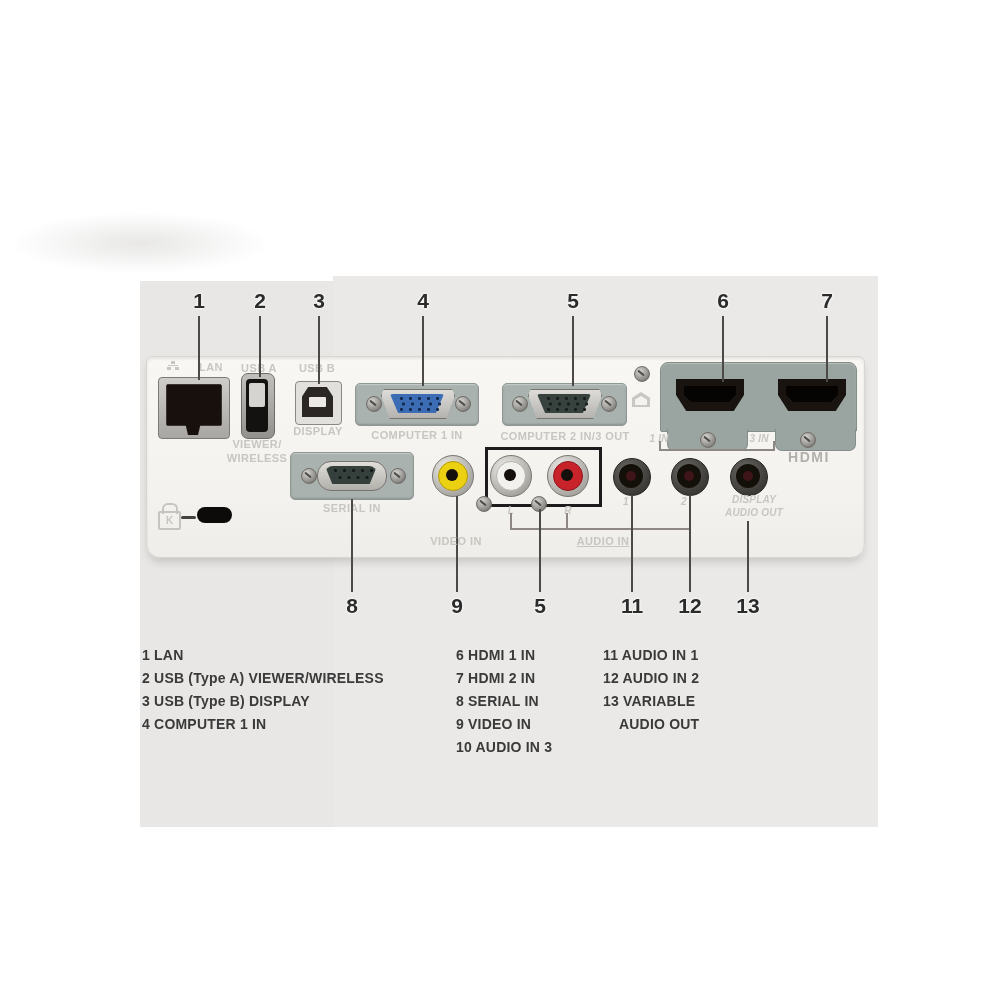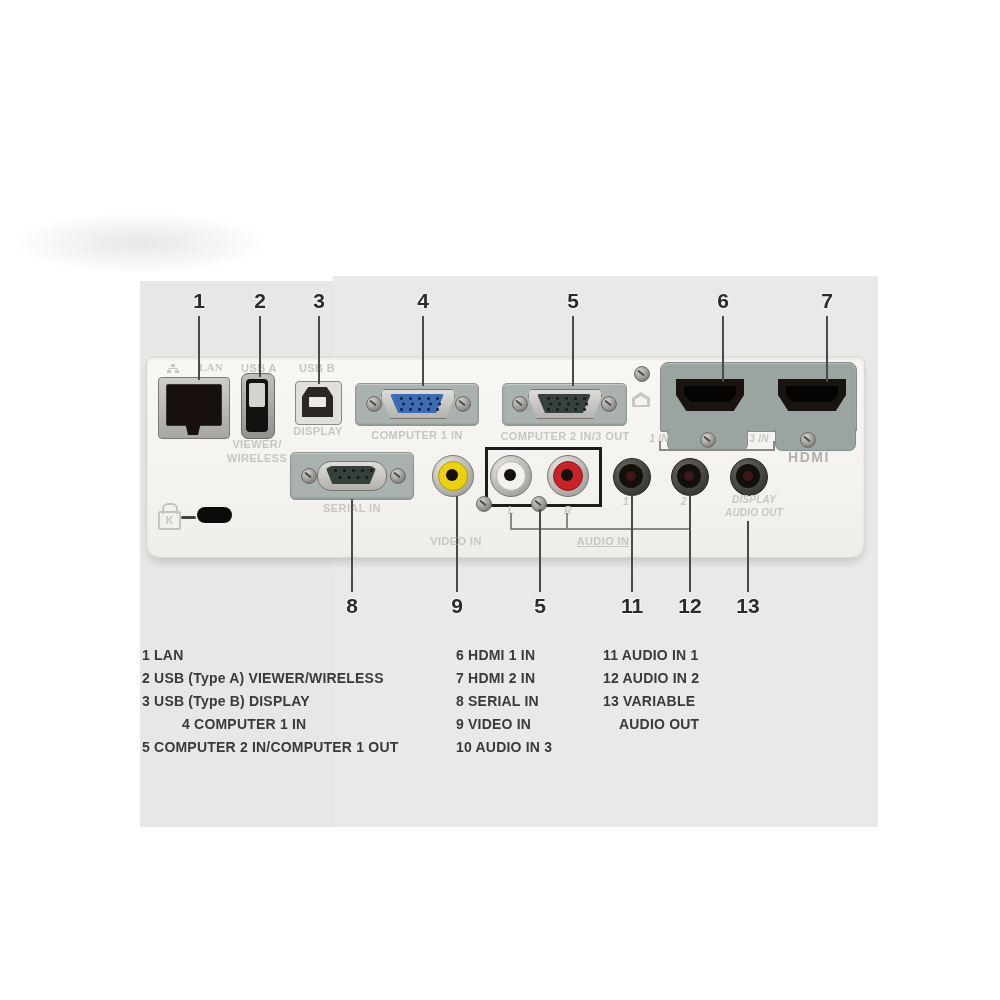--- a/index.html
+++ b/index.html
@@ -154,21 +154,21 @@
   <div class="ring" style="left:671px;top:458px;width:36px;height:36px;border:1px solid #26241f;
               background:radial-gradient(circle at 38% 32%,#6a6864,#403e3a 65%,#2b2927);"></div>
   <div class="ring" style="left:677px;top:464px;width:24px;height:24px;background:#121008;"></div>
   <div class="ring" style="left:684px;top:471px;width:10px;height:10px;background:#40151a;"></div>
 
   <div class="ring" style="left:730px;top:458px;width:36px;height:36px;border:1px solid #26241f;
               background:radial-gradient(circle at 38% 32%,#6a6864,#403e3a 65%,#2b2927);"></div>
   <div class="ring" style="left:736px;top:464px;width:24px;height:24px;background:#121008;"></div>
   <div class="ring" style="left:743px;top:471px;width:10px;height:10px;background:#40151a;"></div>
 
-  <div class="emboss" style="left:160px;top:361px;width:70px;display:flex;align-items:flex-end;justify-content:center;gap:20px;font-family:Liberation Serif, serif;">
+  <div class="emboss" style="left:160px;top:361px;width:70px;display:flex;align-items:flex-start;justify-content:center;gap:20px;">
     <span style="display:inline-block;width:12px;height:9px;
       background:linear-gradient(#c8c6c1,#c8c6c1) 50% 0/4px 3px no-repeat,
                  linear-gradient(#c8c6c1,#c8c6c1) 0 100%/4px 3px no-repeat,
                  linear-gradient(#c8c6c1,#c8c6c1) 100% 100%/4px 3px no-repeat,
                  linear-gradient(#c8c6c1,#c8c6c1) 50% 45%/10px 1px no-repeat;"></span>
     <span>LAN</span>
   </div>
   <div class="emboss" style="left:233px;top:362px;width:52px;">USB A</div>
   <div class="emboss" style="left:291px;top:362px;width:52px;">USB B</div>
   <div class="emboss" style="left:224px;top:438px;width:66px;">VIEWER/</div>
@@ -222,22 +222,21 @@
   <div class="num" style="left:335px;top:594px;">8</div>
   <div class="num" style="left:440px;top:594px;">9</div>
   <div class="num" style="left:523px;top:594px;">5</div>
   <div class="num" style="left:615px;top:594px;">11</div>
   <div class="num" style="left:673px;top:594px;">12</div>
   <div class="num" style="left:731px;top:594px;">13</div>
 
   <div class="leg" style="left:142px;top:647px;">1 LAN</div>
   <div class="leg" style="left:142px;top:670px;">2 USB (Type A) VIEWER/WIRELESS</div>
   <div class="leg" style="left:142px;top:693px;">3 USB (Type B) DISPLAY</div>
-  <div class="leg" style="left:142px;top:716px;margin-left:40px;">4 COMPUTER 1 IN</div>
-  <div class="leg" style="left:142px;top:739px;">5 COMPUTER 2 IN/COMPUTER 1 OUT</div>
+  <div class="leg" style="left:142px;top:716px;">4 COMPUTER 1 IN</div>
 
   <div class="leg" style="left:456px;top:647px;">6 HDMI 1 IN</div>
   <div class="leg" style="left:456px;top:670px;">7 HDMI 2 IN</div>
   <div class="leg" style="left:456px;top:693px;">8 SERIAL IN</div>
   <div class="leg" style="left:456px;top:716px;text-align:right;">9 VIDEO IN</div>
   <div class="leg" style="left:456px;top:739px;">10 AUDIO IN 3</div>
 
   <div class="leg" style="left:603px;top:647px;">11 AUDIO IN 1</div>
   <div class="leg" style="left:603px;top:670px;">12 AUDIO IN 2</div>
   <div class="leg" style="left:603px;top:693px;">13 VARIABLE</div>

